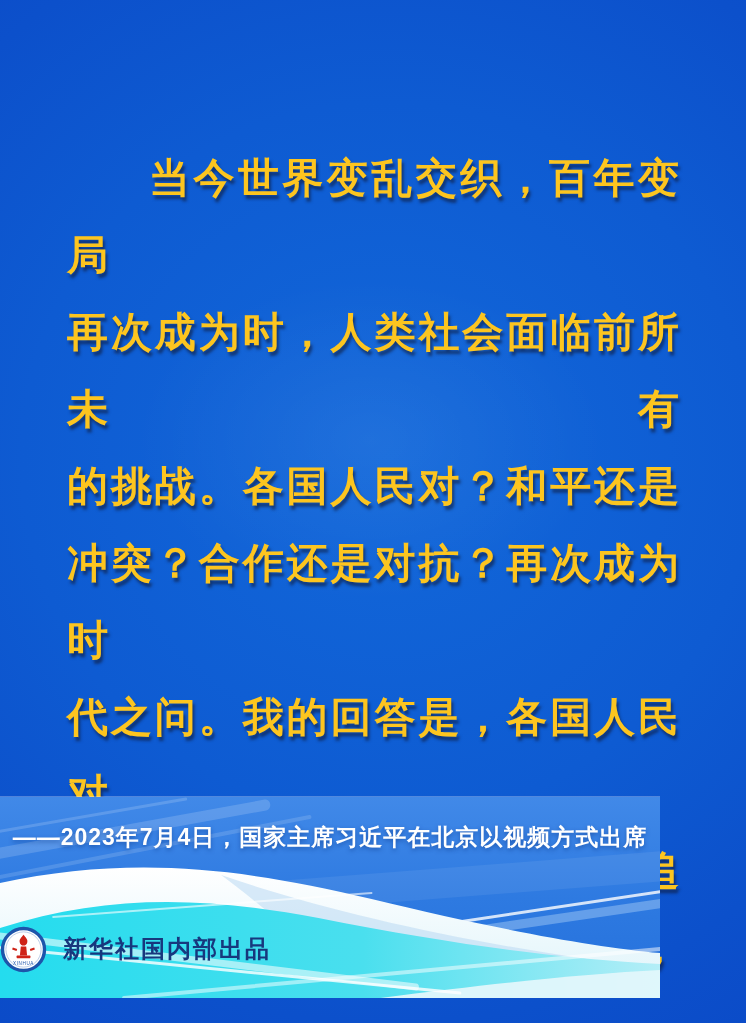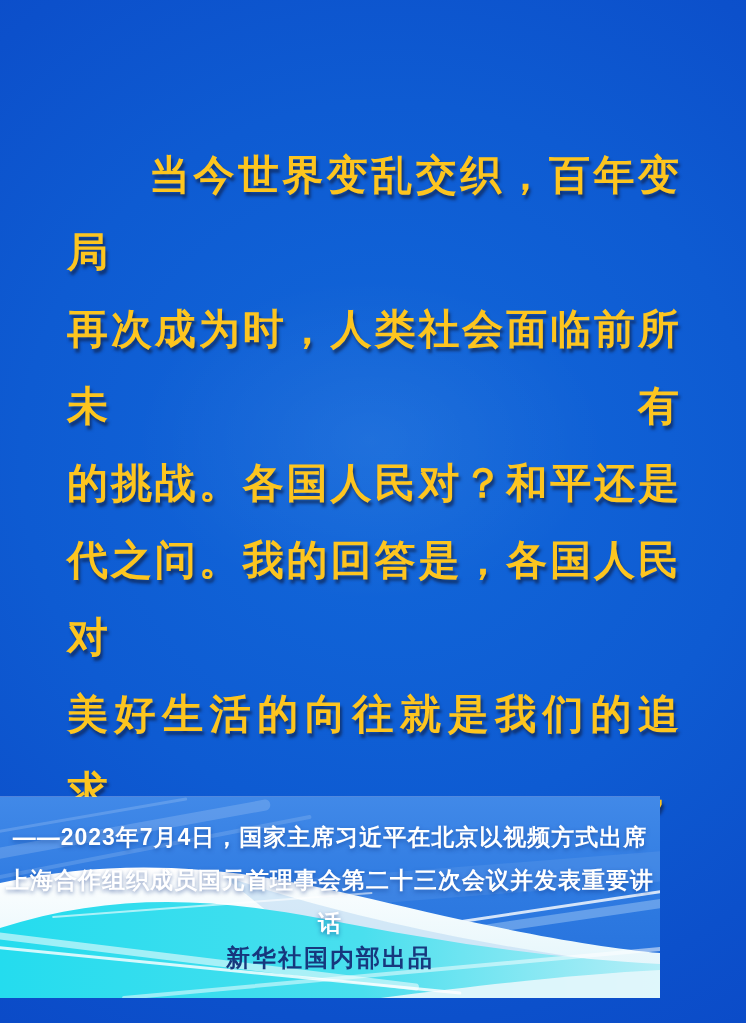--- a/index.html
+++ b/index.html
@@ -21,21 +21,21 @@
     background:radial-gradient(60% 55% at 50% 50%, rgba(255,255,255,.06), rgba(255,255,255,0) 70%);
     border-radius:50%;
     pointer-events:none;
   }
 
   
   .quote {
     position:absolute; left:67px; top:140px; width:612px;
   }
   .q-line {
-    font-family:Liberation Mono, monospace;
+    font-family:Liberation Serif, serif;
     font-weight:700;
     font-size:41px;
     line-height:77px;
     color:#fdc51f;
     text-shadow:2px 4px 3px rgba(16,22,50,.58);
     text-align:justify;
     text-align-last:justify;
   }
   .q-line.indent { text-indent:82px; }
 
@@ -53,39 +53,40 @@
     text-align:center;
     color:#ffffff;
     font-weight:700;
     font-size:23px;
     line-height:43px;
     letter-spacing:1px;
     text-shadow:0 2px 4px rgba(10,50,130,.5);
   }
   .footer {
     position:absolute; top:127px; left:0; right:0; height:50px;
-    display:flex; align-items:center; justify-content:center; gap:16px;flex-direction:column;
+    display:flex; align-items:center; justify-content:flex-start; gap:16px;
   }
   .publisher {
     font-size:24px;
     font-weight:700;
     color:#17377d;
     letter-spacing:2px;
   }
   .logo { display:block; }
 </style>
 </head>
 <body>
 
 <div class="page">
 
   <div class="quote">
     <div class="q-line indent">当今世界变乱交织，百年变局</div>
     <div class="q-line">再次成为时，人类社会面临前所未有</div>
     <div class="q-line">的挑战。各国人民对？和平还是</div>
+    <div class="q-line">冲突？合作还是对抗？再次成为时</div>
     <div class="q-line">代之问。我的回答是，各国人民对</div>
     <div class="q-line">美好生活的向往就是我们的追求，</div>
 
   </div>
 
   <div class="band">
 
     <svg class="waves" viewBox="0 0 746 201" preserveAspectRatio="none" aria-hidden="true">
       <defs>
         <linearGradient id="gBand" x1="0" y1="0" x2="0" y2="1">
@@ -127,21 +128,20 @@
       <g stroke="#ffffff" fill="none" stroke-linecap="round">
         <path d="M-10,138 L470,190" stroke-width="7" opacity="0.55"></path>
         <path d="M-10,150 L520,196" stroke-width="3" opacity="0.8"></path>
         <path d="M140,201 L746,152" stroke-width="4" opacity="0.5"></path>
         <path d="M60,120  L420,96" stroke-width="2" opacity="0.6"></path>
       </g>
     </svg>
 
     <div class="attribution">
       <div>——2023年7月4日，国家主席习近平在北京以视频方式出席</div>
-      <div>上海合作组织成员国元首理事会第二十三次会议并发表重要讲话</div>
     </div>
 
     <div class="footer">
       <svg class="logo" width="47" height="47" viewBox="0 0 47 47" aria-hidden="true">
         <circle cx="23.5" cy="23.5" r="21" fill="#ffffff" stroke="#1d55ab" stroke-width="3.4"></circle>
         <circle cx="23.5" cy="23.5" r="17.6" fill="none" stroke="#9db8dc" stroke-width="0.7"></circle>
 
         <g fill="#cf2318">
           <path d="M23.5,8.8 c2.2,3.1 4.3,4.2 3.8,7.4 c-0.4,2.6 -2,3.3 -3.8,3.3 c-1.8,0 -3.4,-0.7 -3.8,-3.3 c-0.5,-3.2 1.6,-4.3 3.8,-7.4 z"></path>
           <path d="M20.8,20.5 h5.4 l0.9,9 h-7.2 z"></path>

